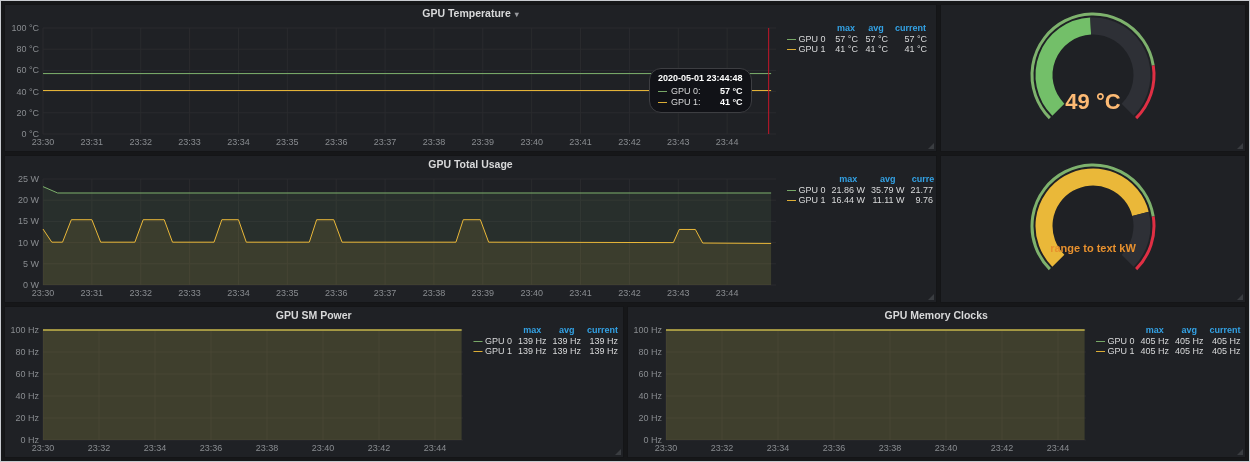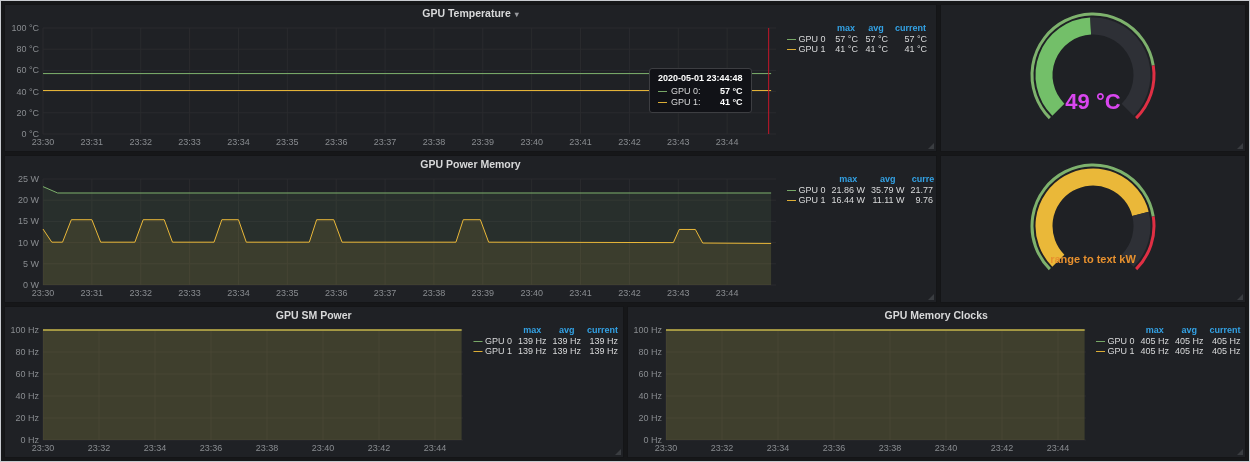--- a/index.html
+++ b/index.html
@@ -24,29 +24,29 @@
   .panel-body{flex:1;min-height:0;display:flex;position:relative;padding:0 2px 2px 2px;}
   .chart{flex:1;min-width:0;position:relative;}
   .legend{width:150px;flex:none;color:#d8d9da;padding:1px 4px 0 0;overflow:hidden;}
   .legend-table{width:100%;border-collapse:collapse;font-size:9px;white-space:nowrap;}
   .legend-table th{color:#33a2e5;font-weight:700;padding:0 3px 1px 3px;}
   .legend-table td{padding:0 3px;text-align:right;color:#d8d9da;}
   .legend-table td.lname{text-align:left;cursor:pointer;}
   .dash{font-weight:700;}
   .graph-tooltip{
     position:absolute;left:642px;top:46px;background:#111217;border:1px solid #3d3e42;
-    border-radius:3px;padding:4px 8px 5px 8px;font-size:9px;color:#d8d9da;z-index:5;white-space:nowrap;
+    border-radius:12px;padding:4px 8px 5px 8px;font-size:9px;color:#d8d9da;z-index:5;white-space:nowrap;
   }
   .tt-title{font-weight:700;color:#ffffff;margin-bottom:3px;}
   .tt-row{display:flex;align-items:center;gap:4px;margin-top:1px;}
   .tt-val{font-weight:700;color:#ffffff;margin-left:auto;padding-left:10px;}
   .gauge-wrap{flex:1;position:relative;display:flex;justify-content:center;align-items:flex-start;}
   .gauge-value{position:absolute;left:0;right:0;text-align:center;font-weight:700;}
   .gauge-value-large{top:84px;font-size:22px;}
-  .gauge-value-small{top:86px;font-size:11px;margin-top:11px;}
+  .gauge-value-small{top:86px;font-size:11px;}
   .resize-handle{
     position:absolute;right:2px;bottom:2px;width:0;height:0;
     border-left:6px solid transparent;border-bottom:6px solid #3a3d41;cursor:nwse-resize;
   }
 </style>
 </head>
 <body>
 
 <div class="frame">
 
@@ -150,31 +150,31 @@
 
     <div class="panel panel-side">
       <div class="panel-body">
         <div class="gauge-wrap">
           <svg id="gauge-svg-4" width="300" height="128" viewBox="0 0 300 128">
               <path d="M 106.8664863476206 113.13351365237939 A 61 61 0 1 1 210.2489887763034 60.457497632545916" stroke="#7EB26D" stroke-width="3" fill="none"></path>
               <path d="M 210.2489887763034 60.457497632545916 A 61 61 0 0 1 193.1335136523794 113.13351365237939" stroke="#E02F44" stroke-width="3" fill="none"></path>
               <path d="M 115.35176772185918 104.64823227814082 A 49 49 0 0 1 147.69178391522752 21.054396126863466" stroke="#73BF69" stroke-width="17" fill="none"></path>
               <path d="M 147.69178391522752 21.054396126863466 A 49 49 0 0 1 184.64823227814082 104.64823227814082" stroke="#2e3036" stroke-width="17" fill="none"></path>
             </svg>
-          <div class="gauge-value gauge-value-large" id="gauge-value-4" style="color: #d946ef;">49 °C</div>
+          <div class="gauge-value gauge-value-large" id="gauge-value-4" style="color: #fdba74;">49 °C</div>
         </div>
       </div>
       <div class="resize-handle"></div>
     </div>
   </div>
 
   <div class="row row-top">
     <div class="panel panel-main">
       <div class="panel-title">
-        <span>GPU Power Memory</span>
+        <span>GPU Total Usage</span>
       </div>
       <div class="panel-body">
         <div class="chart" id="chart-1">
             <svg width="777" height="127" style="position:absolute;left:0;top:0">
               <line x1="36" y1="6" x2="36" y2="112" stroke="#2a2b2e" stroke-width="1"></line>
               <text x="36" y="123" fill="#898c90" font-size="9" text-anchor="middle">23:30</text>
               <line x1="84.86666666666667" y1="6" x2="84.86666666666667" y2="112" stroke="#2a2b2e" stroke-width="1"></line>
               <text x="84.86666666666667" y="123" fill="#898c90" font-size="9" text-anchor="middle">23:31</text>
               <line x1="133.73333333333335" y1="6" x2="133.73333333333335" y2="112" stroke="#2a2b2e" stroke-width="1"></line>
               <text x="133.73333333333335" y="123" fill="#898c90" font-size="9" text-anchor="middle">23:32</text>

